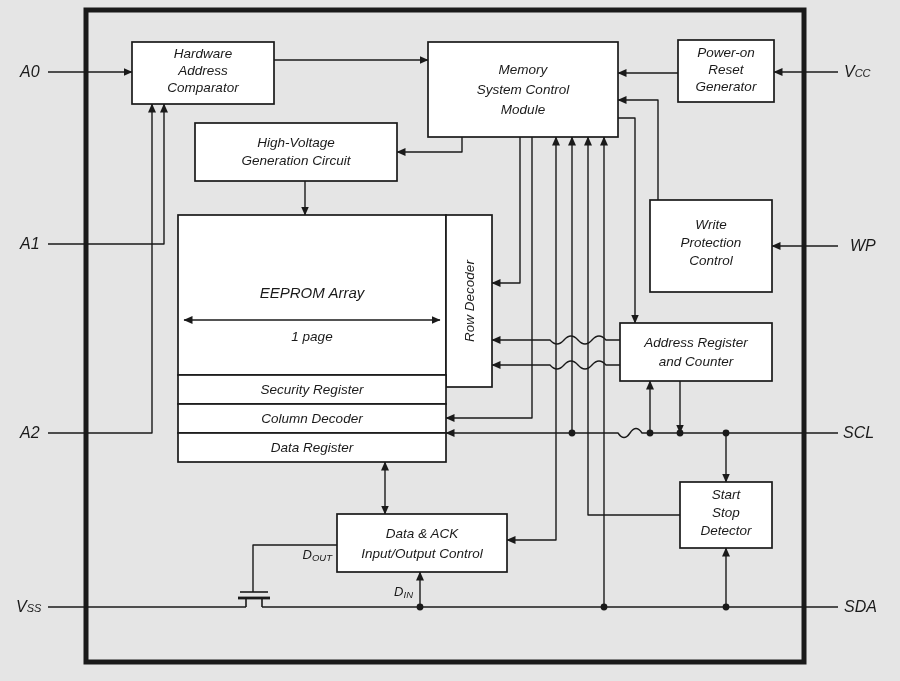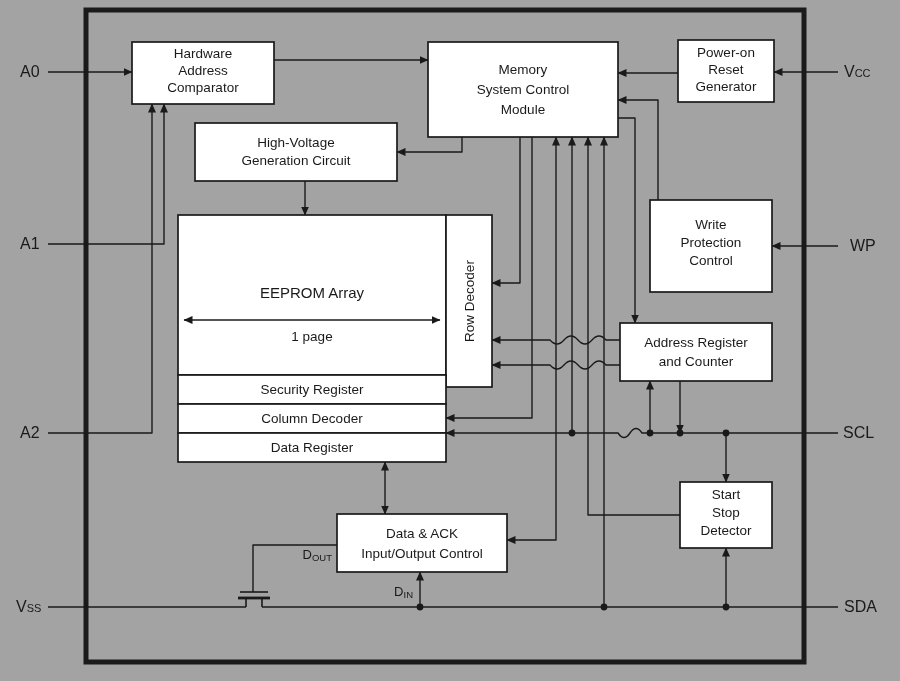--- a/index.html
+++ b/index.html
@@ -1,16 +1,16 @@
 <!DOCTYPE html>
 <html><head>
 <meta charset="utf-8">
 <style>
   html,body{margin:0;padding:0;background:#ffffff;}
-  .stage{width:900px;height:681px;position:relative;background:#a3a3a3;}
+  .stage{width:900px;height:681px;position:relative;background:#e5e5e5;font-style:italic;}
   svg{display:block;}
   text{font-family:"Liberation Sans","DejaVu Sans",sans-serif;fill:#1a1a1a;}
   .blk{fill:#ffffff;stroke:#1a1a1a;stroke-width:1.7;}
   .chip{fill:none;stroke:#1a1a1a;stroke-width:5;}
   .wire{fill:none;stroke:#1a1a1a;stroke-width:1.4;stroke-linejoin:round;}
   .wavy{fill:none;stroke:#1a1a1a;stroke-width:1.4;stroke-linejoin:round;}
   .mos{fill:none;stroke:#1a1a1a;stroke-width:1.6;}
   .mosch{fill:none;stroke:#1a1a1a;stroke-width:2.8;}
   .dot{fill:#1a1a1a;stroke:none;}
   .t13{font-size:13.5px;text-anchor:middle;}

